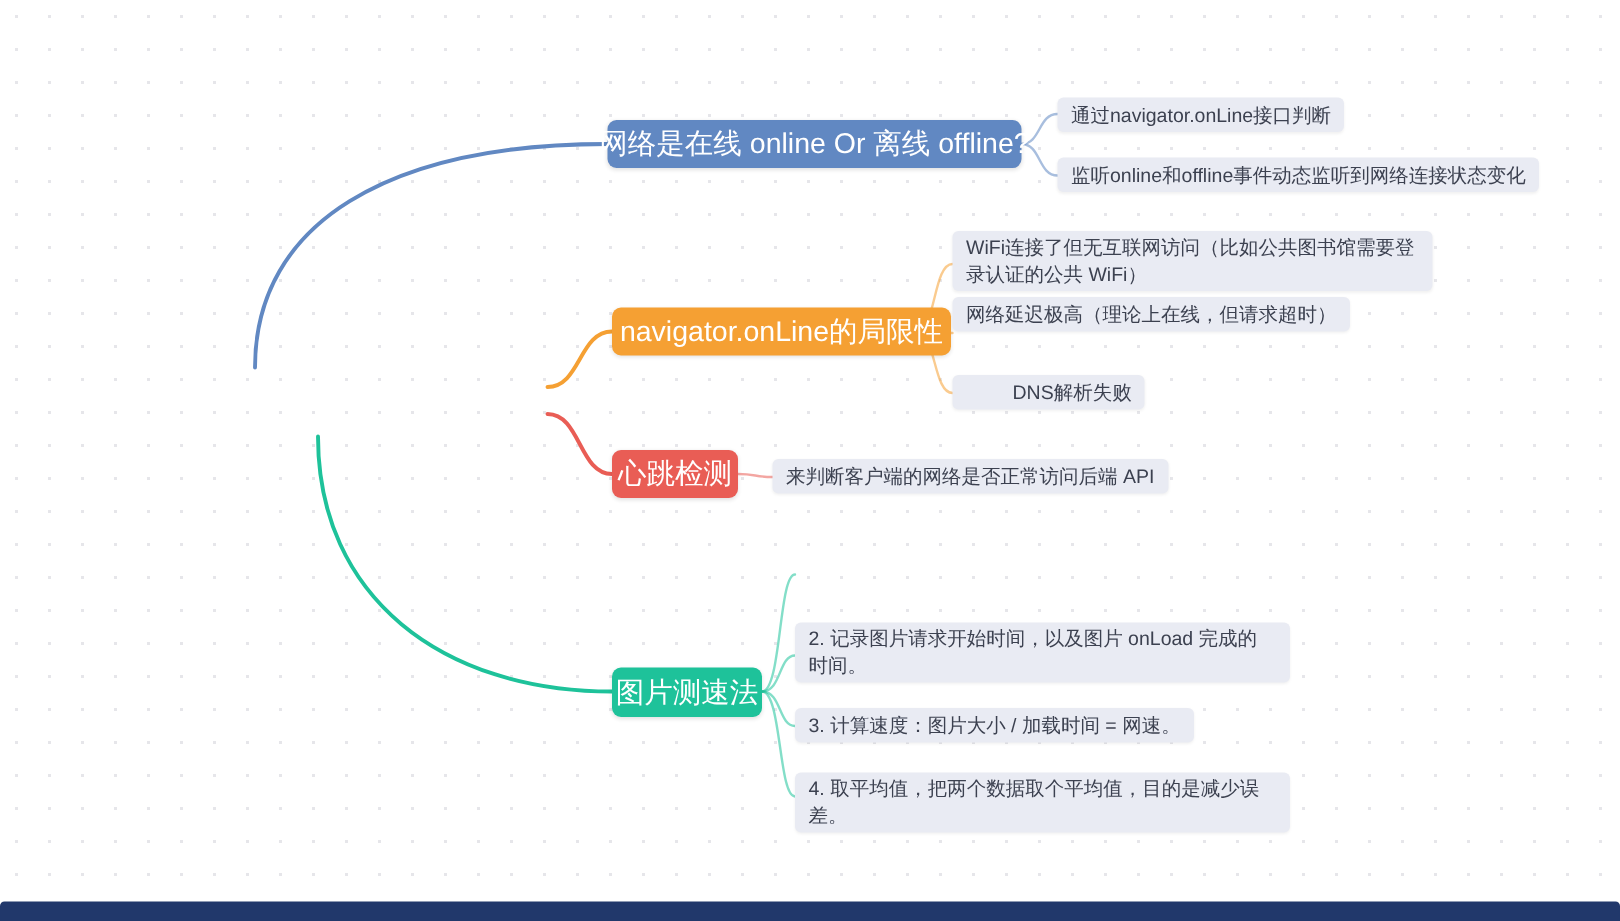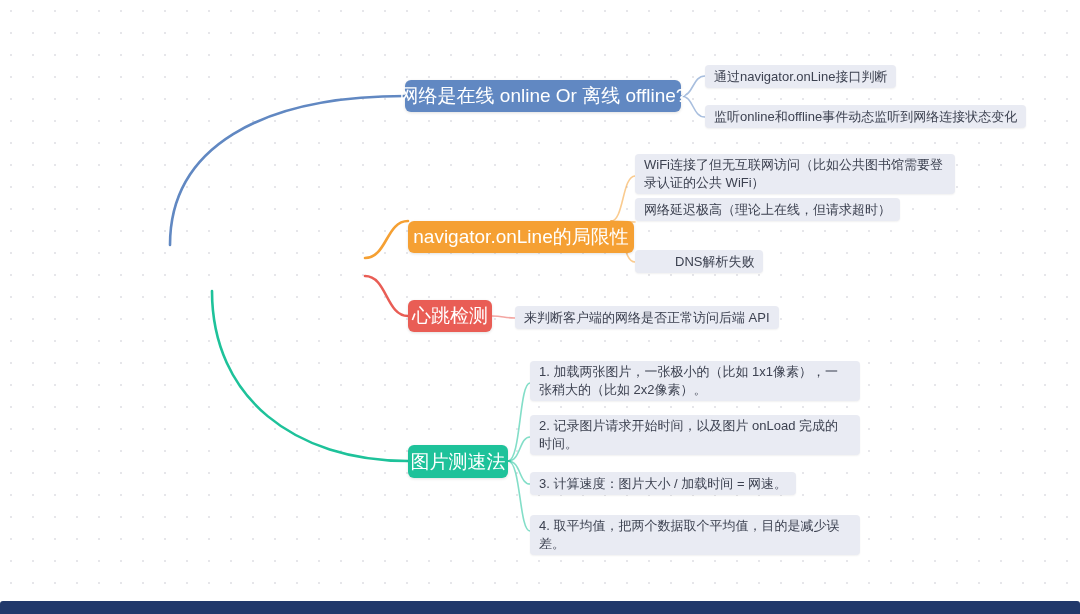--- a/index.html
+++ b/index.html
@@ -66,28 +66,27 @@
     <path class="sub" d="M 508,461 C 521,461 519,437 530,437" stroke="#1ec29a"></path>
     <path class="sub" d="M 508,461 C 521,461 519,484 530,484" stroke="#1ec29a"></path>
     <path class="sub" d="M 508,461 C 521,461 519,531 530,531" stroke="#1ec29a"></path>
   </svg>
 
 
   <div class="node branch-node" style="left: 405px; top: 80px; width: 276px; background: rgb(97, 136, 194);">网络是在线 online Or 离线 offline?</div>
   <div class="child-node" style="left: 705px; top: 105px; background: rgb(233, 235, 243);">监听online和offline事件动态监听到网络连接状态变化</div>
   <div class="child-node" style="left: 705px; top: 65px; background: rgb(233, 235, 243);">通过navigator.onLine接口判断</div>
 
-  <div class="node branch-node" style="left: 408px; top: 205px; width: 226px; background: rgb(245, 160, 51); margin-top: 16px;">navigator.onLine的局限性</div>
+  <div class="node branch-node" style="left: 408px; top: 205px; width: 226px; background: rgb(245, 160, 51);">navigator.onLine的局限性</div>
   <div class="child-node wrap" style="left: 635px; top: 154px; width: 320px; background: rgb(233, 235, 243);">WiFi连接了但无互联网访问（比如公共图书馆需要登录认证的公共 WiFi）</div>
   <div class="child-node" style="left: 635px; top: 198px; background: rgb(233, 235, 243);">网络延迟极高（理论上在线，但请求超时）</div>
   <div class="child-node" style="left: 635px; top: 250px; background: rgb(233, 235, 243); padding-left: 40px;">DNS解析失败</div>
 
   <div class="node branch-node" style="left: 408px; top: 300px; width: 84px; background: rgb(233, 93, 85);">心跳检测</div>
   <div class="child-node" style="left: 515px; top: 306px; background: rgb(233, 235, 243);">来判断客户端的网络是否正常访问后端 API</div>
 
   <div class="node branch-node" style="left: 408px; top: 445px; width: 100px; height: 33px; background: rgb(30, 194, 154);">图片测速法</div>
-  <div class="child-node wrap" style="left: 530px; top: 361px; width: 330px; background: rgb(233, 235, 243);">1. 加载两张图片，一张极小的（比如 1x1像素），一张稍大的（比如 2x2像素）。</div>
   <div class="child-node wrap" style="left: 530px; top: 415px; width: 330px; background: rgb(233, 235, 243);">2. 记录图片请求开始时间，以及图片 onLoad 完成的时间。</div>
   <div class="child-node" style="left: 530px; top: 472px; background: rgb(233, 235, 243);">3. 计算速度：图片大小 / 加载时间 = 网速。</div>
   <div class="child-node wrap" style="left: 530px; top: 515px; width: 330px; background: rgb(233, 235, 243);">4. 取平均值，把两个数据取个平均值，目的是减少误差。</div>
 
   <div class="bottom-bar" style="background: rgb(33, 56, 107);"></div>
 </div>
 
 </body></html>

